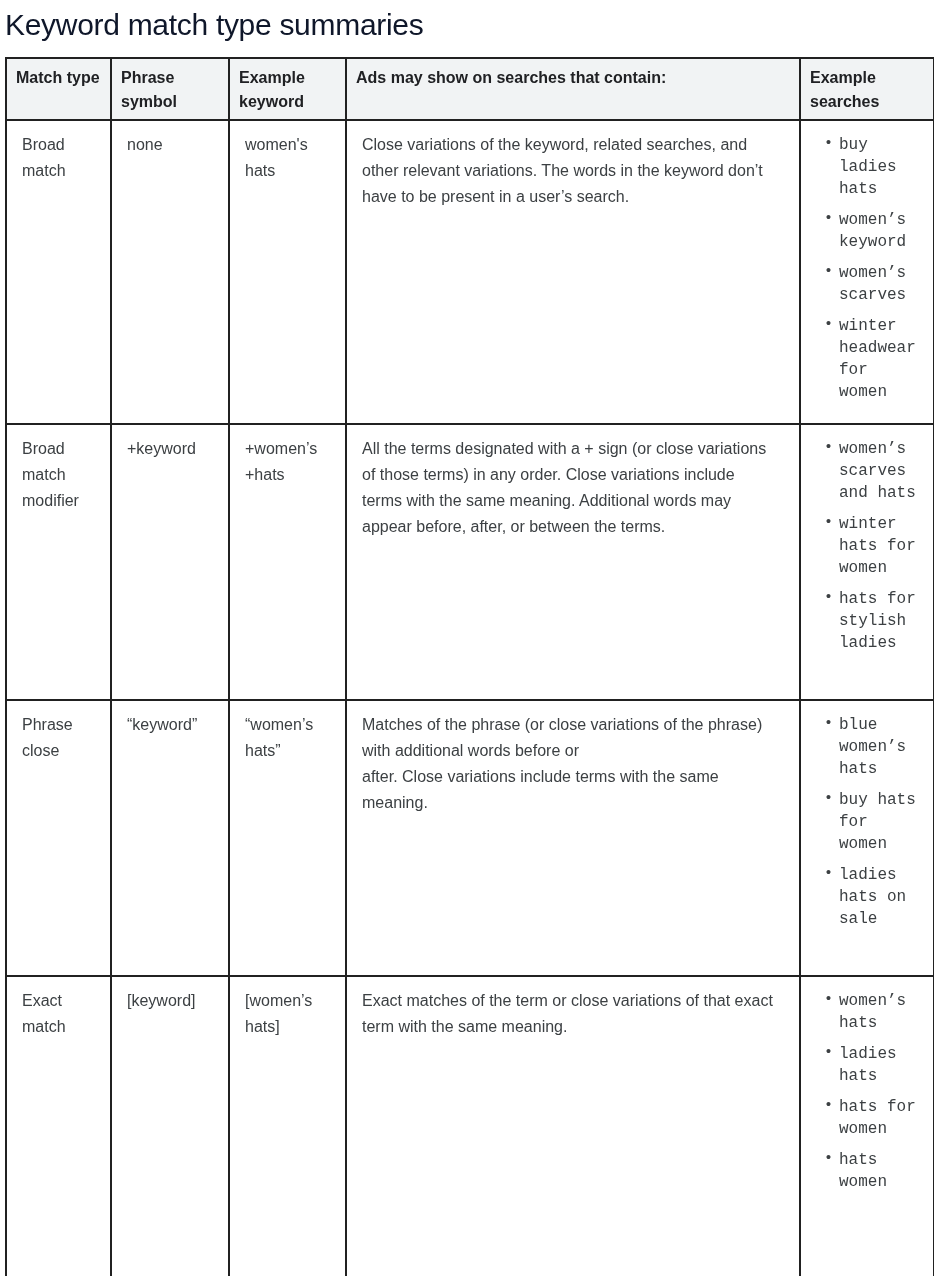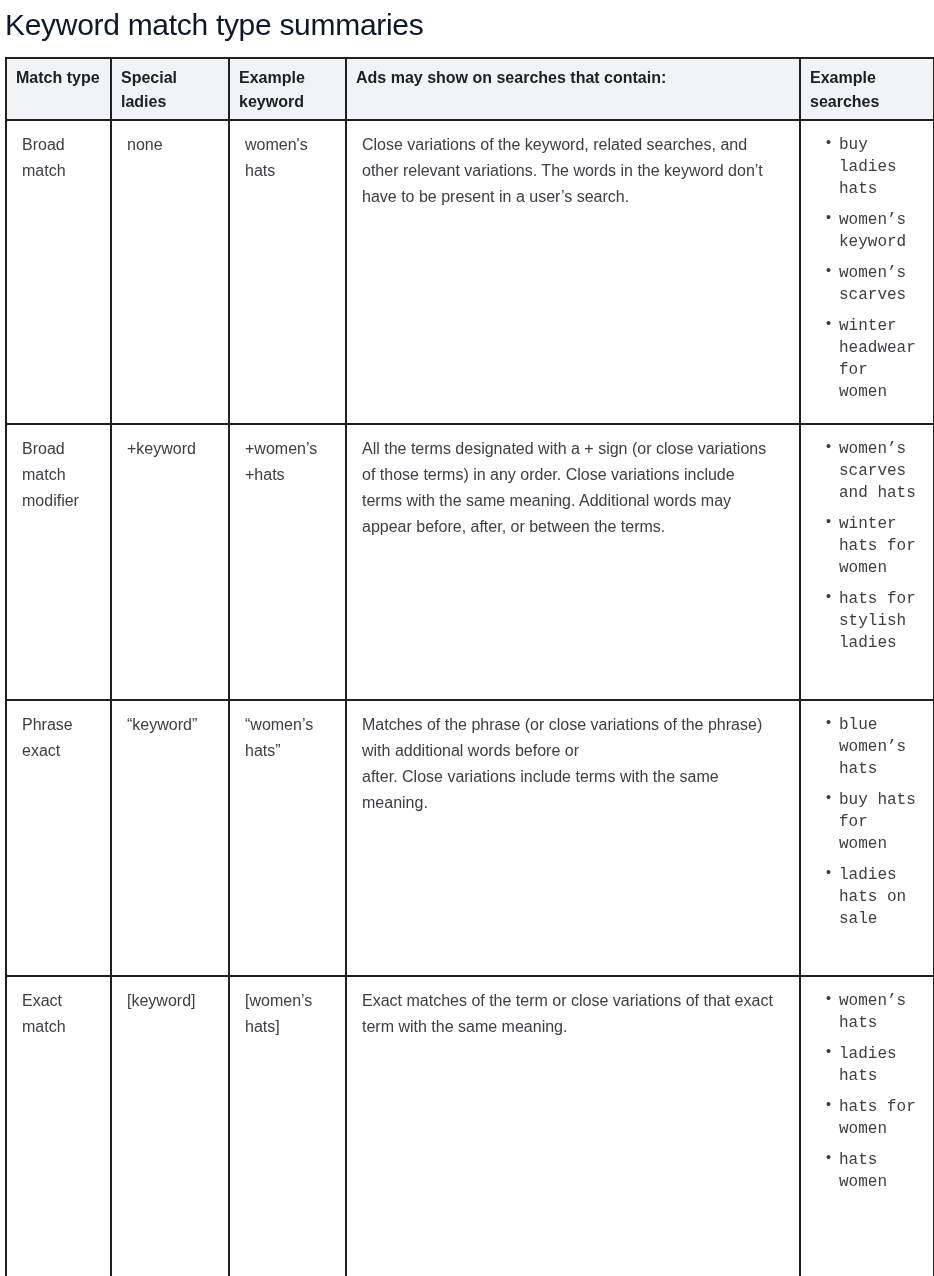--- a/index.html
+++ b/index.html
@@ -86,21 +86,21 @@
     <colgroup>
       <col style="width:105px">
       <col style="width:118px">
       <col style="width:117px">
       <col style="width:454px">
       <col style="width:134px">
     </colgroup>
     <thead>
       <tr>
         <th>Match type</th>
-        <th>Special ladies</th>
+        <th>Phrase symbol</th>
         <th>Example keyword</th>
         <th>Ads may show on searches that contain:</th>
         <th>Example searches</th>
       </tr>
     </thead>
     <tbody>
 
       <tr class="row-1">
         <td>Broad match</td>
         <td>none</td>
@@ -124,21 +124,21 @@
         <td>
           <ul class="searches">
             <li>women’s scarves and hats</li>
             <li>winter hats for women</li>
             <li>hats for stylish ladies</li>
           </ul>
         </td>
       </tr>
 
       <tr class="row-3">
-        <td>Phrase exact</td>
+        <td>Phrase close</td>
         <td>“keyword”</td>
         <td>“women’s hats”</td>
         <td class="desc-cell">Matches of the phrase (or close variations of the phrase) with additional words before or
 after. Close variations include terms with the same meaning.</td>
         <td>
           <ul class="searches">
             <li>blue women’s hats</li>
             <li>buy hats for women</li>
             <li>ladies hats on sale</li>
           </ul>

